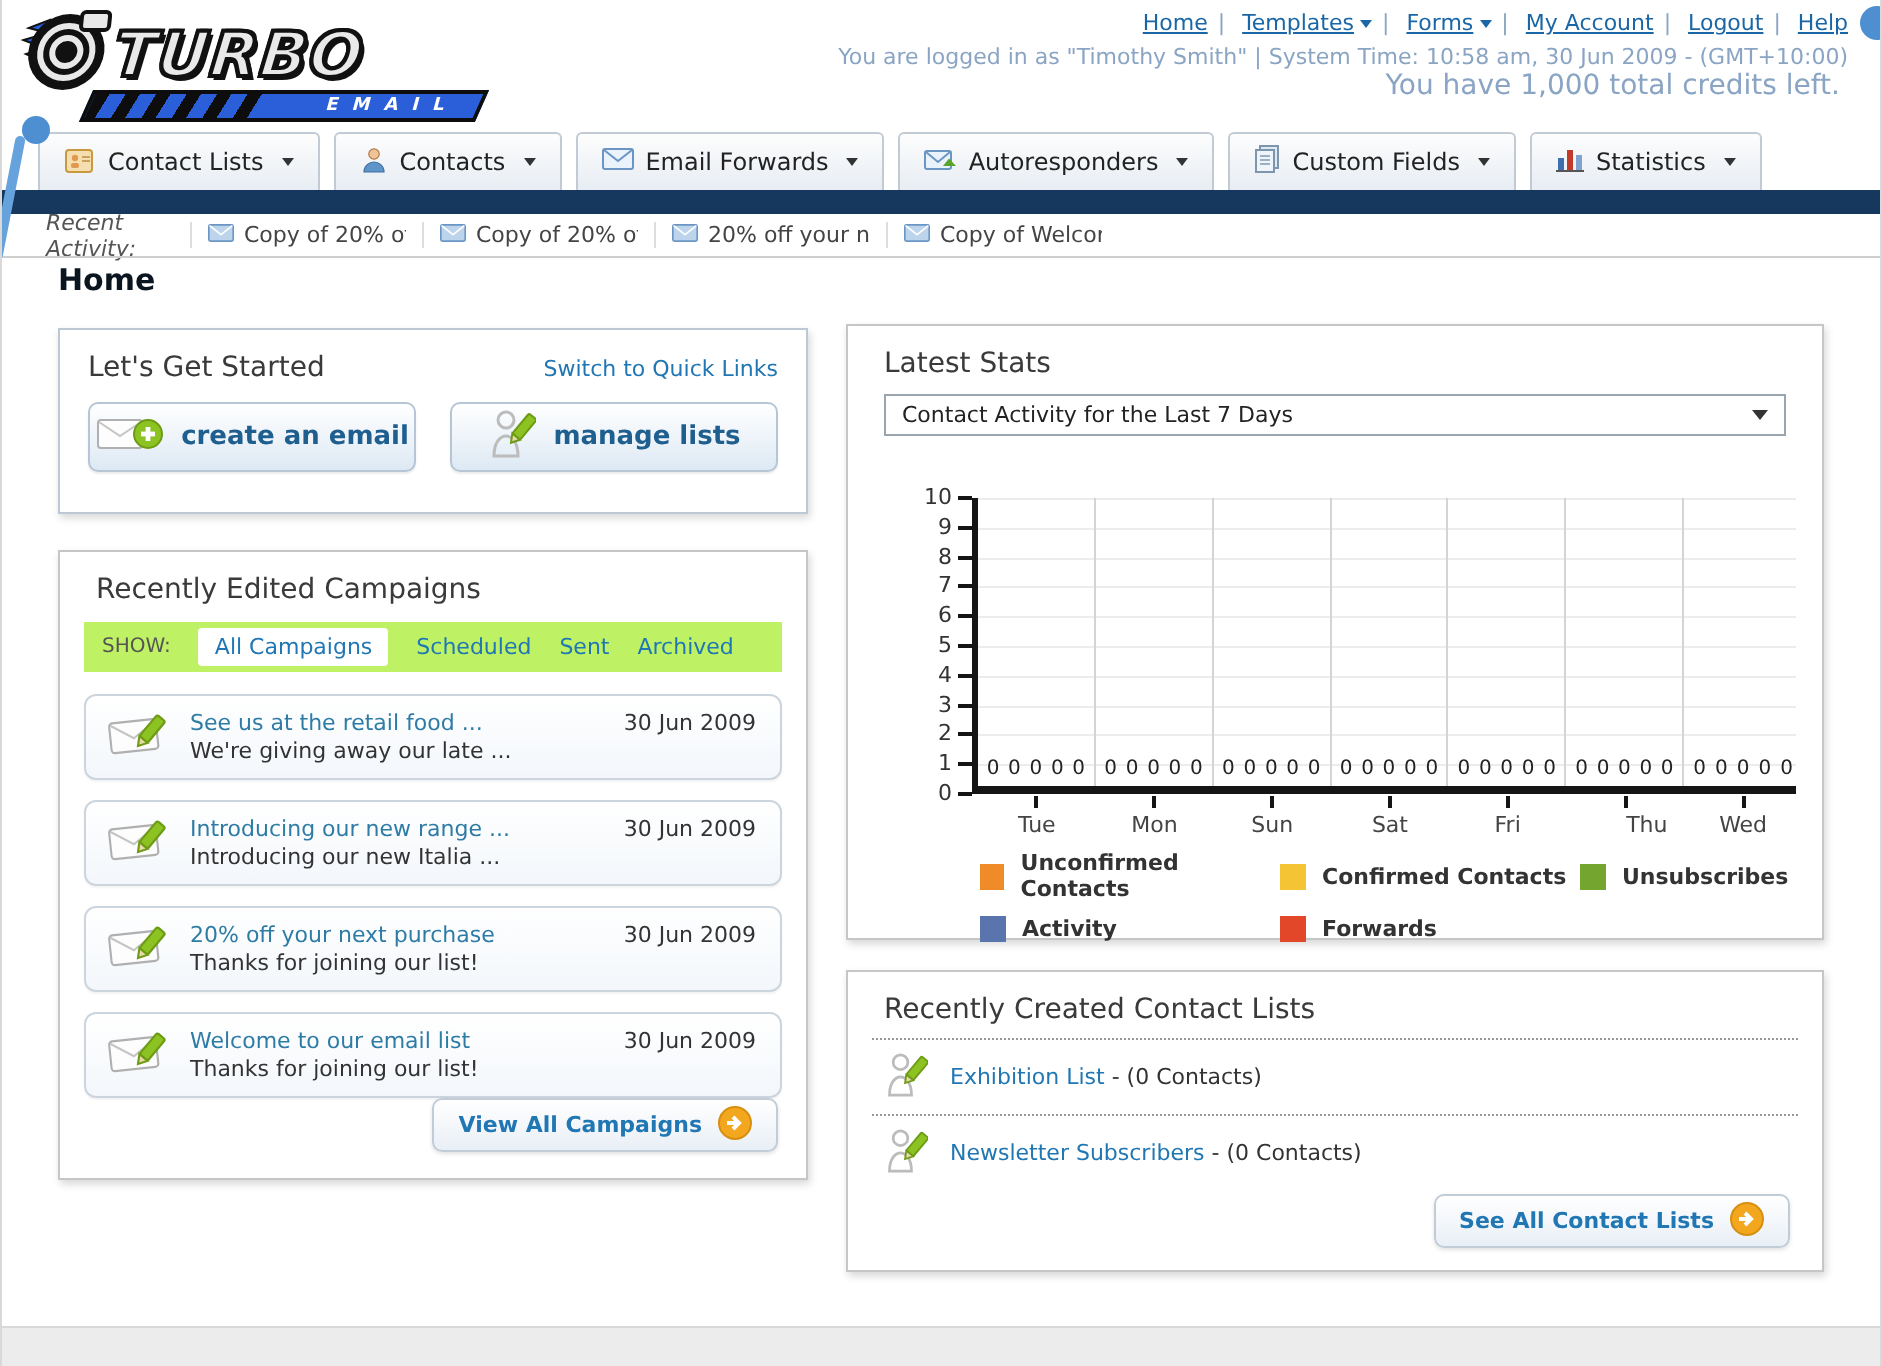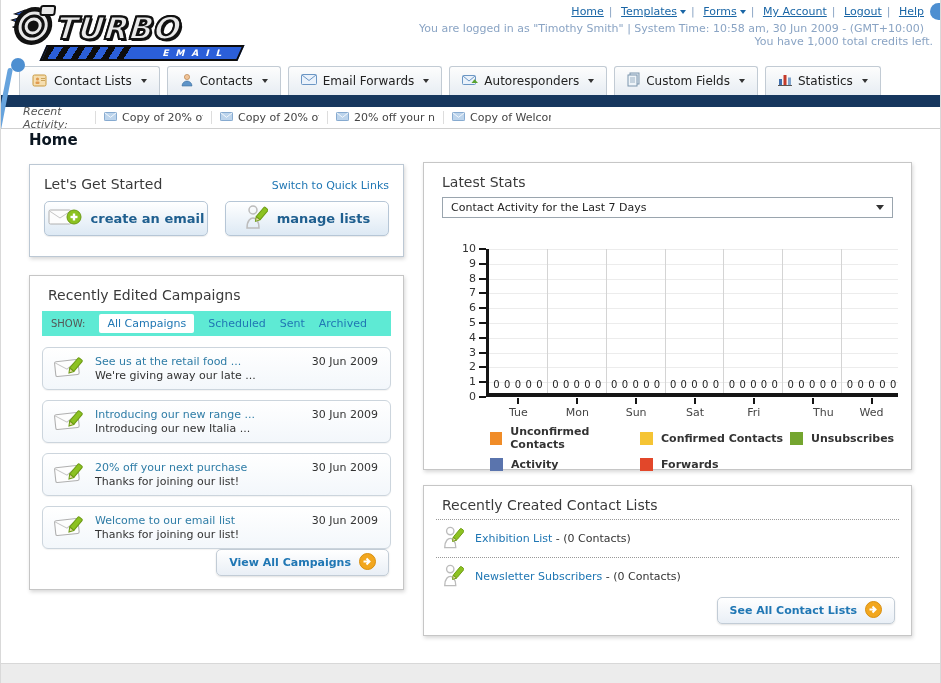--- a/index.html
+++ b/index.html
@@ -21,21 +21,21 @@
   .logo-bar-stripes { position:absolute; left:0; top:0; bottom:0; width:86px;
               background:repeating-linear-gradient(100deg,#0d0d0d 0 7px,#2b5fd9 7px 15px); }
   .logo-email { position:relative; color:#fff; font-weight:bold; font-size:9px; letter-spacing:7px; transform:skewX(10deg); }
 
   .top-links { position:absolute; top:5px; right:16px; font-size:11px; color:#8aa4c4; white-space:nowrap; }
   .top-links a { color:#1a66a6; text-decoration:underline; cursor:pointer; }
   .top-links .sep { color:#8aa4c4; margin:0 5px; }
   .caret { display:inline-block; width:0; height:0; border-left:3px solid transparent;
            border-right:3px solid transparent; border-top:4px solid #1a66a6; margin-left:3px; vertical-align:middle; }
   .login-line1 { position:absolute; top:22px; right:16px; font-size:11px; color:#8aa4c4; }
-  .login-line2 { position:absolute; top:35px; right:7px; font-size:11px; color:#8aa4c4; }
+  .login-line2 { position:absolute; top:35px; right:20px; font-size:14px; color:#8aa4c4; }
 
   .callout-dot-right { position:absolute; right:-7px; top:3px; width:17px; height:17px; border-radius:50%; background:#4d8fd1; }
   .callout-dot-left { position:absolute; left:10px; top:58px; width:14px; height:14px; border-radius:50%; background:#4d8fd1; z-index:5; }
   .callout-line { position:absolute; left:7px; top:68px; width:5px; height:63px; background:#66a3dd;
                   border-radius:3px; transform-origin:top center; transform:rotate(11deg); z-index:5; }
 
   
   .tabs { position:absolute; left:18px; top:66px; display:flex; gap:7px; }
   .tab { height:29px; display:flex; align-items:center; gap:6px; padding:0 12px;
          border:1px solid #c2cbd4; border-bottom:none; border-radius:3px 3px 0 0;
@@ -63,21 +63,21 @@
   .gs-head { display:flex; justify-content:space-between; align-items:baseline; padding:11px 14px 9px; }
   .gs-title { font-size:14px; color:#3a3a3a; }
   .gs-link { font-size:11px; color:#2077b4; cursor:pointer; }
   .gs-buttons { display:flex; gap:17px; padding:0 14px; }
   .gs-btn { flex:1; height:35px; border:1px solid #b6c6d6; border-radius:5px;
             background:linear-gradient(#ffffff,#dde9f4); display:flex; align-items:center; justify-content:center;
             gap:9px; font-size:13px; font-weight:bold; color:#1f5f8f; cursor:pointer; box-shadow:0 1px 1px rgba(0,0,0,0.08); }
 
   
   #camp-panel { left:28px; top:275px; width:375px; height:315px; }
-  .show-bar { margin:2px 12px 11px; background:#5eead4; height:25px; display:flex; align-items:center; gap:14px; padding:0 9px; }
+  .show-bar { margin:2px 12px 11px; background:#bef264; height:25px; display:flex; align-items:center; gap:14px; padding:0 9px; }
   .show-label { font-size:10px; color:#555; }
   .filter { font-size:11px; color:#2077b4; cursor:pointer; }
   .filter.active { background:#fff; padding:3px 8px; border-radius:2px; }
   .camp-list { display:flex; flex-direction:column; gap:10px; margin:0 12px; }
   .camp-card { position:relative; height:43px; border:1px solid #ccd5dd; border-radius:6px;
                background:linear-gradient(#ffffff,#f3f7fb); display:flex; align-items:center; padding:0 10px;
                box-shadow:0 1px 1px rgba(0,0,0,0.05); cursor:pointer; }
   .camp-icon { margin-right:10px; flex:0 0 auto; }
   .camp-texts { font-size:11px; line-height:14px; }
   .camp-title-link { color:#2e7ca6; cursor:pointer; }

